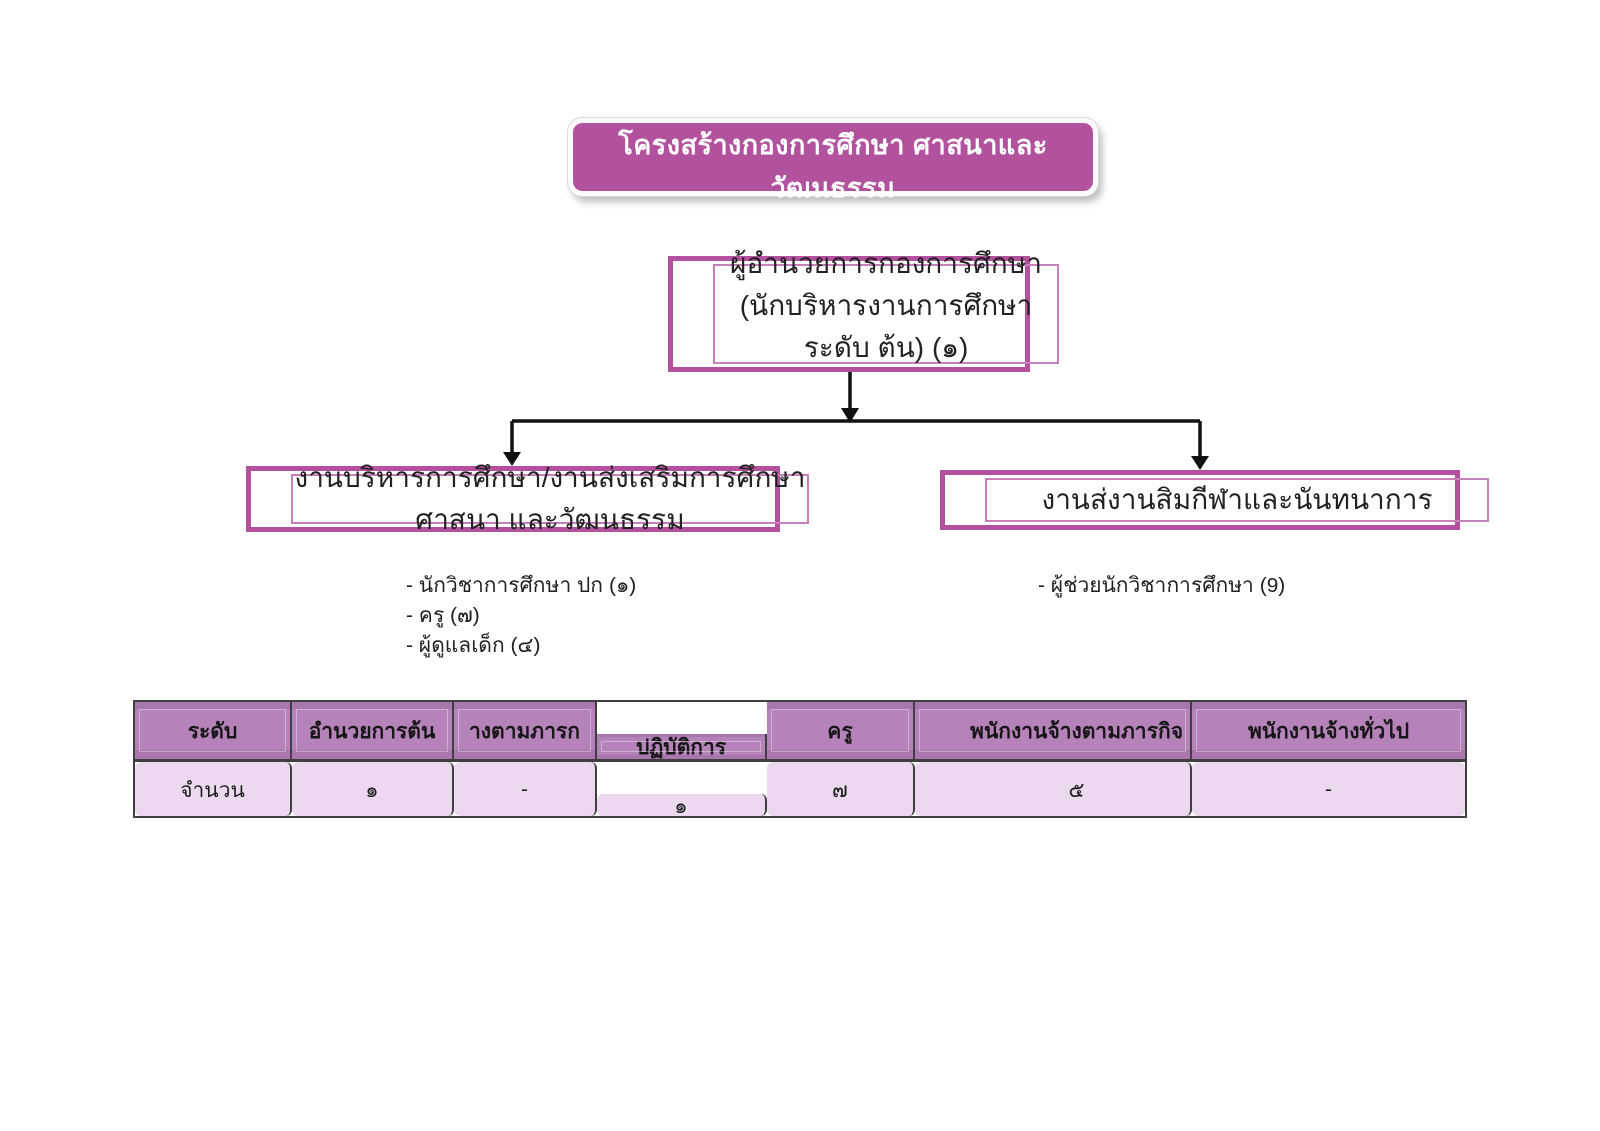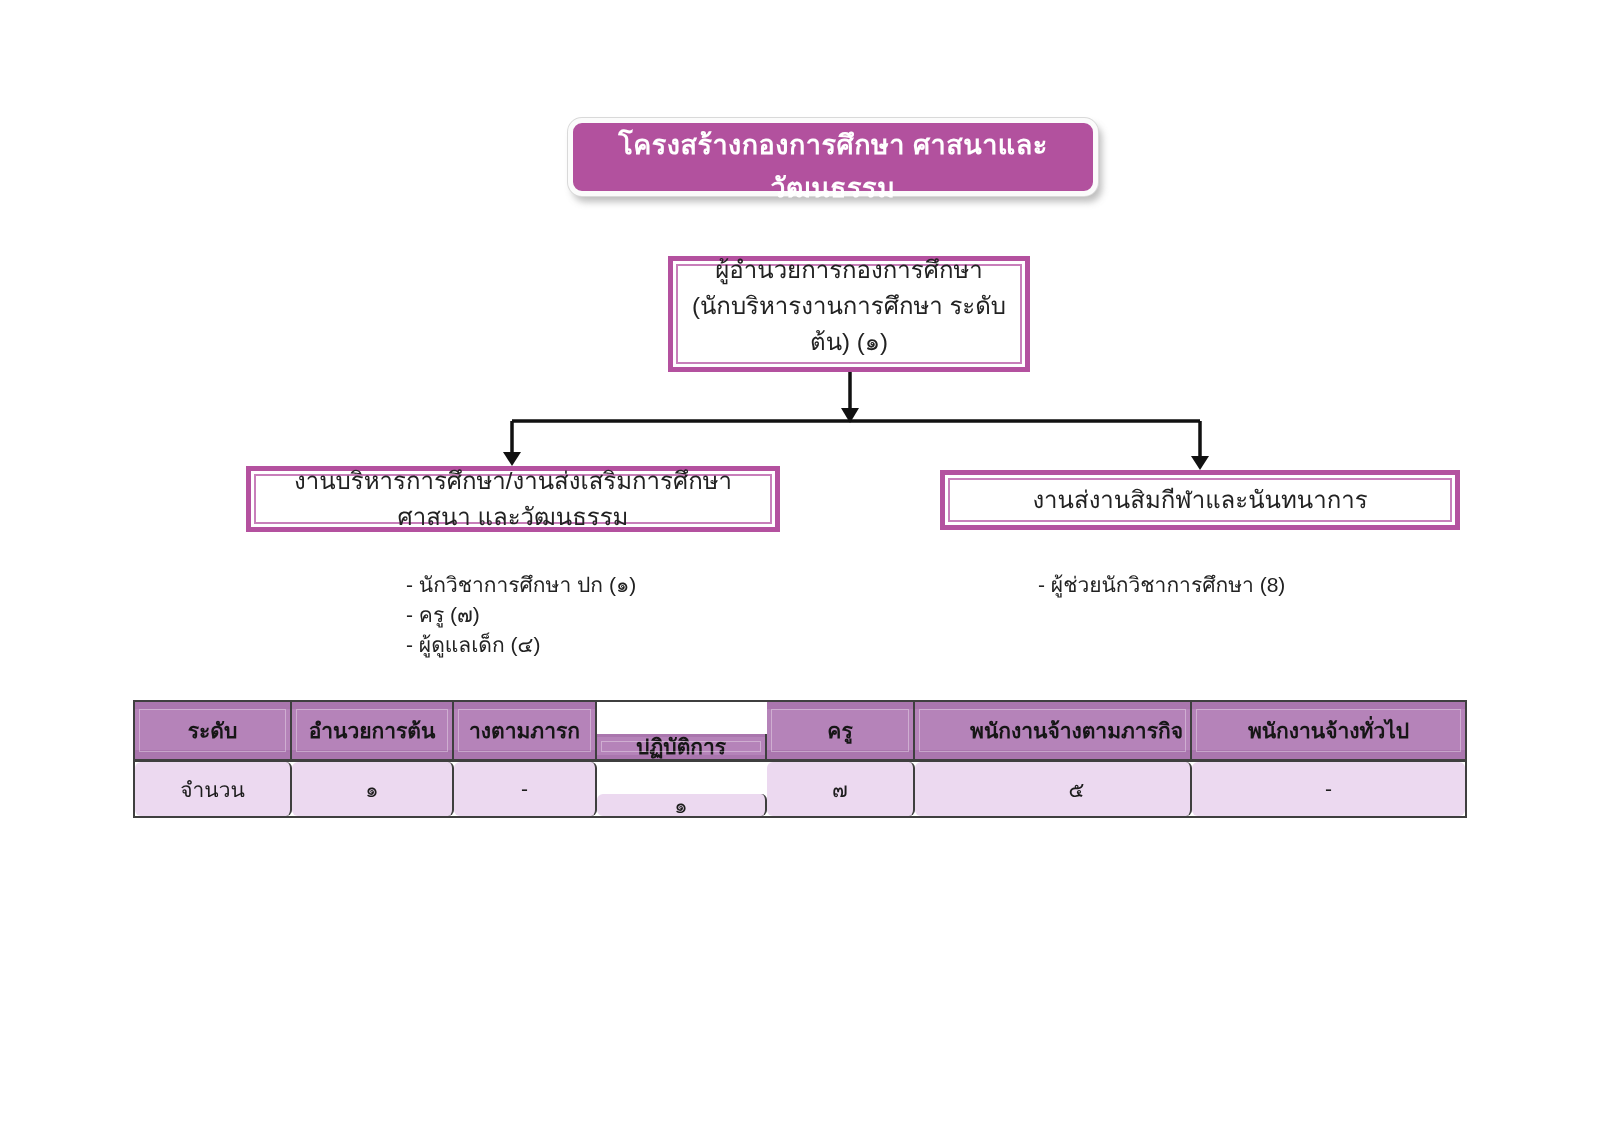--- a/index.html
+++ b/index.html
@@ -30,21 +30,21 @@
     background: #ffffff;
     border: 5px solid #b4519f;
     padding: 3px;
   }
   .node-inner {
     width: 100%; height: 100%;
     border: 2px solid #c87fba;
     display: flex; flex-direction: column;
     align-items: center; justify-content: center;
     text-align: center;
-    font-size: 24px; line-height: 1.5; color: #222;
+    font-size: 28px; line-height: 1.5; color: #222; margin-left: 37px;
   }
   .director { left: 668px; top: 256px; width: 362px; height: 116px; }
   .director .node-inner { padding-bottom: 16px; }
   .unit-left { left: 246px; top: 466px; width: 534px; height: 66px; }
   .unit-right { left: 940px; top: 470px; width: 520px; height: 60px; }
 
   
   .connectors { left: 0; top: 360px; width: 1600px; height: 130px; }
 
   
@@ -121,21 +121,21 @@
   </div>
 </div>
 
 <div class="abs staff-list staff-left">
   <div>- นักวิชาการศึกษา ปก (๑)</div>
   <div>- ครู  (๗)</div>
   <div>- ผู้ดูแลเด็ก (๔)</div>
 </div>
 
 <div class="abs staff-list staff-right">
-  <div>- ผู้ช่วยนักวิชาการศึกษา (8)</div>
+  <div>- ผู้ช่วยนักวิชาการศึกษา (9)</div>
 </div>
 
 <div class="abs staff-table">
   <div class="t-row t-head">
     <div class="t-cell c0">ระดับ</div>
     <div class="t-cell c1">อำนวยการต้น</div>
     <div class="t-cell c2">างตามภารก</div>
     <div class="t-cell c3">ปฏิบัติการ</div>
     <div class="t-cell c4">ครู</div>
     <div class="t-cell c5">พนักงานจ้างตามภารกิจ</div>

